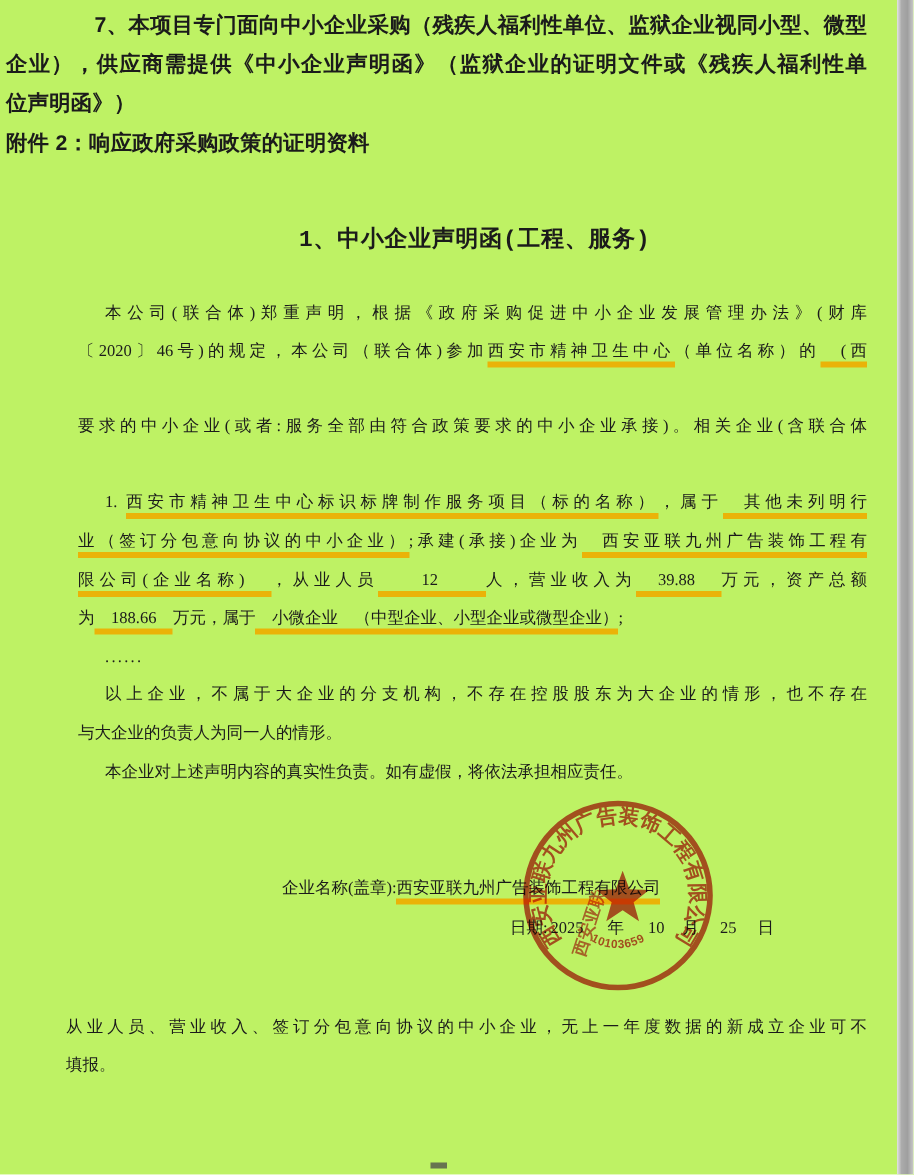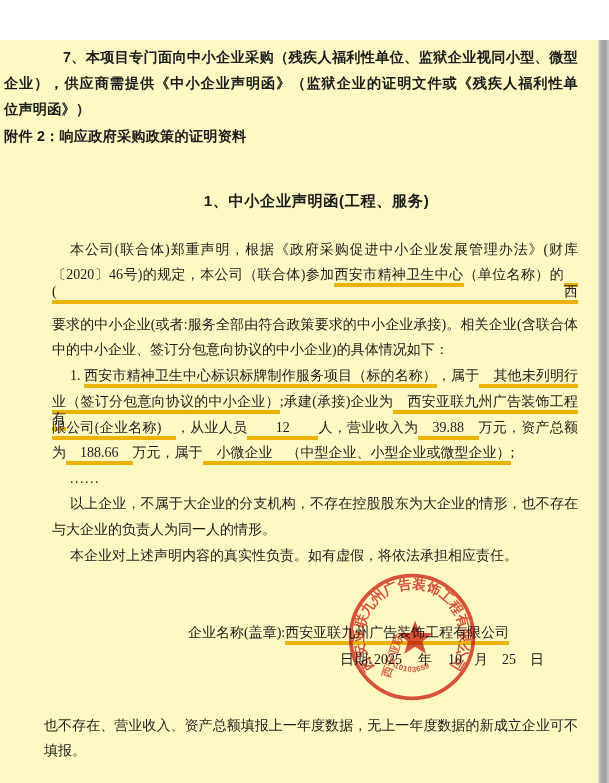--- a/index.html
+++ b/index.html
@@ -2,36 +2,36 @@
 <html lang="zh"><head>
 <meta charset="utf-8">
 <style>
   html,body{margin:0;padding:0;}
   body{
     width:609px;height:783px;position:relative;overflow:hidden;
     background:#ffffff;
     font-family:"Liberation Serif","DejaVu Serif",serif;
     color:#1b1b1b;
   }
-  .page{position:absolute;inset:0;background:#fef9c3;margin-top:40px;}
+  .page{position:absolute;inset:0;background:#bef264;}
   .edge-strip{
     position:absolute;top:0;right:0;bottom:0;width:11px;
     background:linear-gradient(90deg,#e3e3e3 0px,#ababab 3px,#9f9f9f 7px,#c9c9c9 11px);
   }
-  .line{position:absolute;white-space:pre;font-size:14px;line-height:17px;}
+  .line{position:absolute;white-space:pre;font-size:11px;line-height:17px;}
   .hdr{
     font-family:"Liberation Sans","DejaVu Sans",sans-serif;
     font-weight:700;font-size:14.2px;letter-spacing:0.2px;
   }
   .j{
     white-space:normal;text-align:justify;text-align-last:justify;
     -moz-text-align-last:justify;
   }
   .title{
-    font-family:Liberation Sans, sans-serif;
+    font-family:Liberation Mono, monospace;
     font-weight:700;font-size:15.2px;letter-spacing:0.6px;
     left:0;width:609px;text-align:center;padding-left:24px;box-sizing:border-box;
   }
   .u{border-bottom:4px solid #eab308;padding-bottom:1px;}
   .ellipsis{letter-spacing:1.5px;}
   .sig-date span{display:inline-block;text-align:right;}
   .ml2{margin-left:2px;}.ml12{margin-left:12px;}
   .ml14{margin-left:14px;}.ml16{margin-left:16px;}
   .stamp{
     position:absolute;left:346px;top:531px;width:132px;height:132px;
@@ -55,21 +55,20 @@
 
   <div class="line title" style="top:152px;">1、中小企业声明函(工程、服务)</div>
 
   <div class="line j" style="left:70px;top:201px;width:508px;">本公司(联合体)郑重声明，根据《政府采购促进中小企业发展管理办法》(财库</div>
 
   <div class="line j" style="left:52px;top:226px;width:526px;"><span>〔2020〕46号)的规定，本公司（联合体)参加</span><span class="u">西安市精神卫生中心</span><span>（单位名称）的</span><span class="u">　(西</span></div>
 
 
   <div class="line j" style="left:52px;top:276px;width:526px;">要求的中小企业(或者:服务全部由符合政策要求的中小企业承接)。相关企业(含联合体</div>
 
-  <div class="line" style="left:52px;top:301px;">中的中小企业、签订分包意向协议的中小企业)的具体情况如下：</div>
 
   <div class="line j" style="left:70px;top:327px;width:508px;"><span>1. </span><span class="u">西安市精神卫生中心标识标牌制作服务项目（标的名称）</span><span>，属于</span><span class="u">　其他未列明行</span></div>
 
   <div class="line j" style="left:52px;top:353px;width:526px;"><span class="u">业（签订分包意向协议的中小企业）</span><span>;承建(承接)企业为</span><span class="u">　西安亚联九州广告装饰工程有</span></div>
 
   <div class="line j" style="left:52px;top:379px;width:526px;"><span class="u">限公司(企业名称)　</span><span>，从业人员</span><span class="u">　　12　　</span><span>人，营业收入为</span><span class="u">　39.88　</span><span>万元，资产总额</span></div>
 
   <div class="line" style="left:52px;top:404px;"><span>为</span><span class="u">　188.66　</span><span>万元，属于</span><span class="u">　小微企业　（中型企业、小型企业或微型企业）</span><span>;</span></div>
 
   <div class="line ellipsis" style="left:70px;top:430px;">......</div>
@@ -91,19 +90,19 @@
     <polygon points="67,48 71.4,59.9 84.1,60.4 74.1,68.3 77.6,80.6 67,73.5 56.4,80.6 59.9,68.3 49.9,60.4 62.6,59.9" fill="currentColor"></polygon>
     <text font-size="13.2" fill="currentColor">
       <textPath href="#ringPath" startOffset="50%" text-anchor="middle">西安亚联九州广告装饰工程有限公司</textPath>
     </text>
     <text font-size="7.6" fill="currentColor" letter-spacing="0.4">
       <textPath href="#codePath" startOffset="50%" text-anchor="middle">6101036598</textPath>
     </text>
     <text font-size="11" fill="currentColor" opacity="0.88" transform="translate(42,104) rotate(-72)">西安亚联</text>
   </svg>
 
-  <div class="line j" style="left:44px;top:677px;width:534px;">也不存在、营业收入、资产总额填报上一年度数据，无上一年度数据的新成立企业可不</div>
+  <div class="line j" style="left:44px;top:677px;width:534px;">从业人员、营业收入、签订分包意向协议的中小企业，无上一年度数据的新成立企业可不</div>
   <div class="line" style="left:44px;top:702px;">填报。</div>
 
   <div class="page-mark"></div>
 
   <div class="edge-strip"></div>
 </div>
 
 </body></html>

